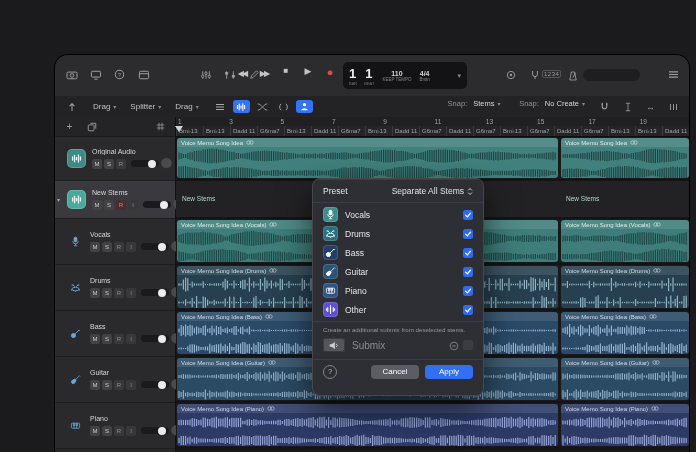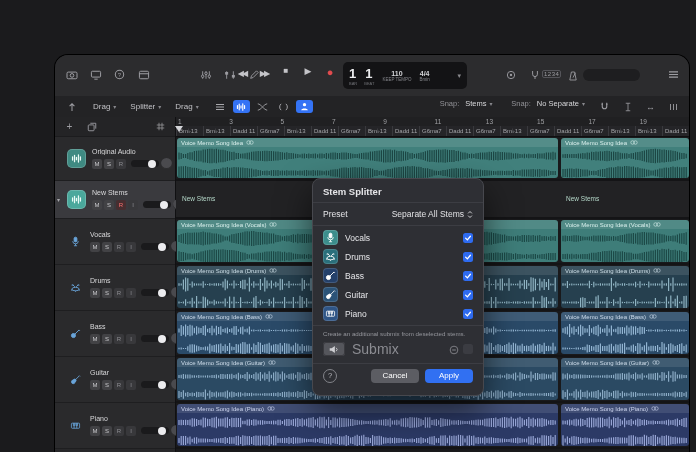--- a/index.html
+++ b/index.html
@@ -92,21 +92,21 @@
   .pval{margin-left:auto;display:flex;align-items:center;gap:3px;color:#e2e2e5}
   .stems{padding:2px 10px}
   .srow{display:flex;align-items:center;gap:7px;height:19px}
   .sicon{width:15px;height:15px;border-radius:4px;display:flex;align-items:center;justify-content:center;color:#fff;flex:none;box-shadow:inset 0 0 0 1px rgba(255,255,255,.14)}
   .slabel{font-size:8.5px}
   .cb{margin-left:auto;width:10px;height:10px;border-radius:2.5px;background:#2e6bf0;display:flex;align-items:center;justify-content:center;flex:none}
   .cb.dis{background:#3b3c42}
   .note{font-size:6.2px;color:#96979d;padding:4px 10px 1px}
   .smrow{display:flex;align-items:center;gap:7px;padding:2px 10px 5px}
   .smicon{width:22px;height:14px;border-radius:3px;background:#55565c;display:flex;align-items:center;justify-content:center;color:#cfcfd3;box-shadow:inset 0 0 0 1px #3a3a3f}
-  .smlabel{font-size:14px;color:#8b8c92}
+  .smlabel{font-size:10px;color:#8b8c92}
   .smr{margin-left:auto;display:flex;align-items:center;gap:4px;color:#8b8c92}
   .dfoot{display:flex;align-items:center;padding:5px 10px}
   .help{width:12px;height:12px;border-radius:50%;border:1px solid #84858b;color:#bcbcc1;font-size:7.5px;text-align:center;line-height:12px}
   .btn{min-width:38px;height:14px;border-radius:4px;font-size:8px;line-height:14px;text-align:center;color:#fff;padding:0 5px}
   .btn.cancel{background:#5c5d63;margin-left:auto}
   .btn.apply{background:#3170f2;margin-left:6px}
   svg{display:inline-block;vertical-align:middle}
 </style>
 </head>
 <body>
@@ -276,21 +276,21 @@
           </div>
     </div>
     <div class="tb2r" data-name="snap-drag-controls">
       <span class="lbl" data-name="snap-label">Snap:</span>
       <div class="dd" data-name="snap-select">
             <span data-name="snap-value">Stems</span>
             <span class="chev" data-name="chevron-down-icon">▾</span>
           </div>
       <span class="lbl" data-name="drag-label">Snap:</span>
       <div class="dd" data-name="drag-select">
-            <span data-name="drag-value">No Separate</span>
+            <span data-name="drag-value">No Create</span>
             <span class="chev" data-name="chevron-down-icon">▾</span>
           </div>
       <div class="tb2icons" data-name="edit-tool-icons">
         <div class="ib" data-name="magnet-icon">
               <svg viewBox="0 0 12 12" width="9" height="9">
                 <path d="M3 1v5a3 3 0 0 0 6 0V1" stroke="currentColor" stroke-width="1.5" fill="none"></path>
                 <path d="M2 3h2M8 3h2" stroke="currentColor" stroke-width="1.2"></path>
               </svg>
             </div>
         <div class="ib" data-name="ibeam-icon">
@@ -744,21 +744,20 @@
               </svg>
               <svg width="128" height="17" class="wl" data-name="waveform">
                 <path d="M2.0 3.2V13.8M4.2 6.6V10.4M6.4 4.4V12.6M8.6 6.0V11.0M10.8 4.6V12.4M13.0 4.0V13.0M15.2 4.5V12.5M17.4 5.0V12.0M19.6 5.5V11.5M21.8 6.0V11.0M24.0 5.6V11.4M26.2 5.8V11.2M28.4 6.3V10.7M30.6 6.8V10.2M32.8 6.4V10.6M35.0 6.8V10.2M37.2 7.0V10.0M39.4 6.9V10.1M41.6 7.0V10.0M43.8 6.4V10.6M46.0 6.4V10.6M48.2 5.6V11.4M50.4 5.6V11.4M52.6 5.2V11.8M54.8 4.9V12.1M57.0 5.0V12.0M59.2 5.6V11.4M61.4 5.6V11.4M63.6 5.6V11.4M65.8 5.7V11.3M68.0 3.5V13.5M70.2 3.3V13.7M72.4 3.2V13.8M74.6 4.5V12.5M76.8 5.3V11.7M79.0 4.9V12.1M81.2 4.7V12.3M83.4 2.7V14.3M85.6 3.4V13.6M87.8 5.0V12.0M90.0 4.1V12.9M92.2 2.7V14.3M94.4 2.9V14.1M96.6 4.7V12.3M98.8 5.5V11.5M101.0 3.7V13.3M103.2 3.9V13.1M105.4 3.3V13.7M107.6 3.7V13.3M109.8 4.6V12.4M112.0 4.9V12.1M114.2 4.7V12.3M116.4 5.6V11.4M118.6 5.6V11.4M120.8 5.7V11.3M123.0 5.7V11.3M125.2 5.9V11.1" stroke="#96a4d4" stroke-width="1.2" fill="none"></path>
               </svg>
             </div>
           </div>
         </div>
   </div>
 
   <div class="dlg" data-name="stem-splitter-dialog">
-    <div class="dtitle" data-name="dialog-title">Stem Splitter</div>
     <div class="dsep" data-name="divider"></div>
     <div class="prow" data-name="preset-row">
       <span data-name="preset-label">Preset</span>
       <div class="pval" data-name="preset-select">
         <span data-name="preset-value">Separate All Stems</span>
         <span data-name="stepper-icon"><svg viewBox="0 0 8 12" width="6" height="9">
                 <path d="M1.5 4.5 4 2l2.5 2.5M1.5 7.5 4 10l2.5-2.5" stroke="currentColor" fill="none" stroke-width="1.2"></path>
               </svg></span>
       </div>
     </div>
@@ -838,20 +837,35 @@
                 </g>
               </svg>
             </div>
             <span class="slabel" data-name="stem-label">Piano</span>
             <span class="cb" data-name="stem-checkbox">
               <svg viewBox="0 0 10 10" width="8" height="8">
                 <path d="M2 5.2 4.2 7.4 8 2.8" stroke="#fff" stroke-width="1.6" fill="none" stroke-linecap="round"></path>
               </svg>
             </span>
           </div>
+          <div class="srow" data-name="stem-row-other">
+            <div class="sicon" data-name="other-icon" style="background: rgb(95, 79, 212);">
+              <svg viewBox="0 0 14 14" width="11" height="11">
+                <g stroke="currentColor" stroke-width="1.4" stroke-linecap="round">
+                  <path d="M7 2v10M3.5 4.5v5M10.5 4.5v5M1.8 6v2M12.2 6v2"></path>
+                </g>
+              </svg>
+            </div>
+            <span class="slabel" data-name="stem-label">Other</span>
+            <span class="cb" data-name="stem-checkbox">
+              <svg viewBox="0 0 10 10" width="8" height="8">
+                <path d="M2 5.2 4.2 7.4 8 2.8" stroke="#fff" stroke-width="1.6" fill="none" stroke-linecap="round"></path>
+              </svg>
+            </span>
+          </div>
         </div>
     <div class="dsep" data-name="divider"></div>
     <div class="note" data-name="submix-note">Create an additional submix from deselected stems.</div>
     <div class="smrow" data-name="submix-row">
       <div class="smicon" data-name="speaker-icon">
             <svg viewBox="0 0 14 10" width="12" height="9">
               <path d="M2 3.5h2.2L8 1v8L4.2 6.5H2z" fill="currentColor"></path>
               <path d="M9.5 3a2.6 2.6 0 0 1 0 4" stroke="currentColor" fill="none" stroke-width="1"></path>
             </svg>
           </div>

